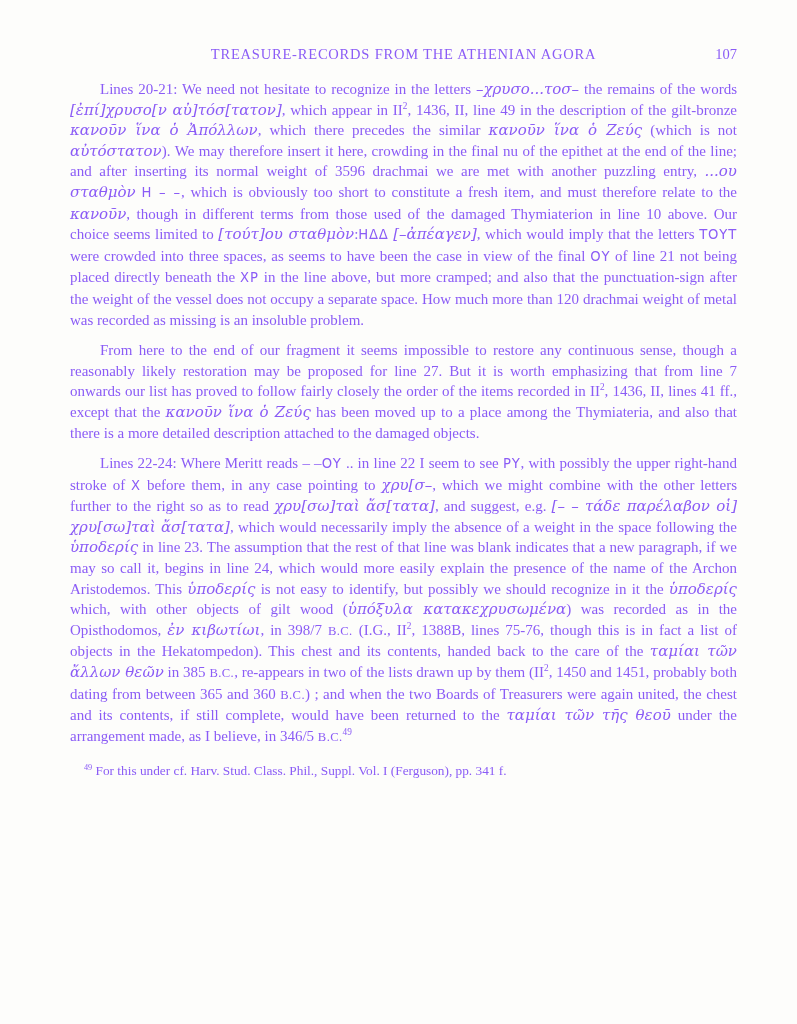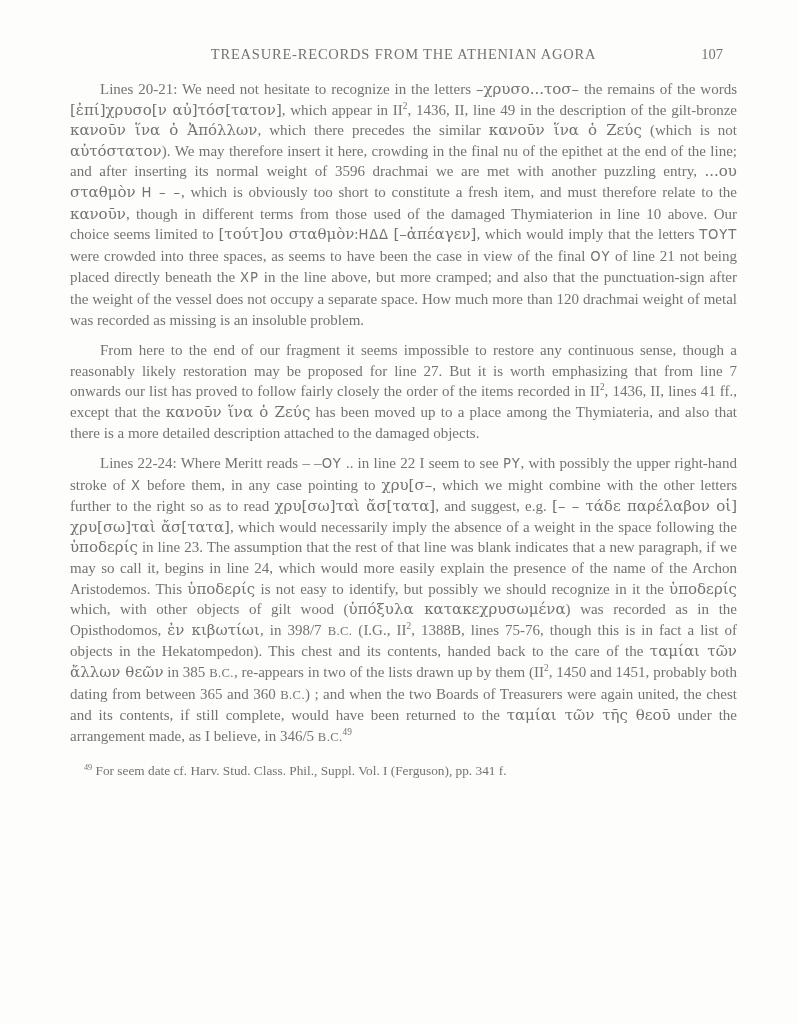--- a/index.html
+++ b/index.html
@@ -8,51 +8,51 @@
     background: #e9e7e2;
   }
   .page {
     position: relative;
     width: 797px;
     min-height: 1024px;
     box-sizing: border-box;
     margin: 0 auto;
     padding: 46px 60px 18px 70px;
     background: #fdfdfb;
-    color: #737373;
+    color: #8b5cf6;
     font-family: "Liberation Serif", "DejaVu Serif", serif;
   }
   .running-head {
     position: relative;
     text-align: center;
     font-size: 14.5px;
     letter-spacing: 0.8px;
     margin-bottom: 16px;
   }
   .running-head .title {
     display: inline-block;
   }
   .running-head .folio {
     position: absolute;
-    right: 14px;
+    right: 0;
     top: 0;
     letter-spacing: 0;
   }
   .body-text {
     font-size: 15px;
     line-height: 20.6px;
     text-align: justify;
   }
   p.para {
     margin: 0 0 10px 0;
     text-indent: 30px;
   }
   p.para:last-child { margin-bottom: 4px; }
   .run-i { }
-  .run-g { font-family: "DejaVu Serif", serif; }
+  .run-g { font-family: "DejaVu Serif", serif; font-style: italic; }
   .run-sup {
     font-size: 0.62em;
     vertical-align: super;
     line-height: 0;
   }
   .run-sc { font-size: 0.84em; letter-spacing: 0.4px; }
   .run-ep {
     font-family: "DejaVu Sans", "Liberation Sans", sans-serif;
     font-size: 0.88em;
     letter-spacing: 0.8px;
@@ -73,15 +73,15 @@
     <span class="title">TREASURE-RECORDS FROM THE ATHENIAN AGORA</span>
     <span class="folio">107</span>
   </div>
 
   <div class="body-text">
     <div>
         <p class="para"><span class="run">Lines 20-21:  We need not hesitate to recognize in the letters </span><span class="run run-g">–χρυσο...τοσ–</span><span class="run"> the remains of the words </span><span class="run run-g">[ἐπί]χρυσο[ν αὐ]τόσ[τατον]</span><span class="run">, which appear in II</span><span class="run run-sup">2</span><span class="run">, 1436, II, line 49 in the description of the gilt-bronze </span><span class="run run-g">κανοῦν ἵνα ὁ Ἀπόλλων</span><span class="run">, which there precedes the similar </span><span class="run run-g">κανοῦν ἵνα ὁ Ζεύς</span><span class="run"> (which is not </span><span class="run run-g">αὐτόστατον</span><span class="run">).  We may therefore insert it here, crowding in the final </span><span class="run run-i">nu</span><span class="run"> of the epithet at the end of the line; and after inserting its normal weight of 3596 drachmai we are met with another puzzling entry, </span><span class="run run-g">...ου σταθμὸν</span><span class="run"> </span><span class="run run-ep">H – –</span><span class="run">, which is obviously too short to constitute a fresh item, and must therefore relate to the </span><span class="run run-g">κανοῦν</span><span class="run">, though in different terms from those used of the damaged Thymiaterion in line 10 above.  Our choice seems limited to </span><span class="run run-g">[τούτ]ου σταθμὸν</span><span class="run">:</span><span class="run run-ep">HΔΔ</span><span class="run"> </span><span class="run run-g">[–ἀπέαγεν]</span><span class="run">, which would imply that the letters </span><span class="run run-ep">ΤΟΥΤ</span><span class="run"> were crowded into three spaces, as seems to have been the case in view of the final </span><span class="run run-ep">ΟΥ</span><span class="run"> of line 21 not being placed directly beneath the </span><span class="run run-ep">ΧΡ</span><span class="run"> in the line above, but more cramped; and also that the punctuation-sign after the weight of the vessel does not occupy a separate space.  How much more than 120 drachmai weight of metal was recorded as missing is an insoluble problem.</span></p>
         <p class="para"><span class="run">From here to the end of our fragment it seems impossible to restore any continuous sense, though a reasonably likely restoration may be proposed for line 27.  But it is worth emphasizing that from line </span><span class="run run-i">7</span><span class="run"> onwards our list has proved to follow fairly closely the order of the items recorded in II</span><span class="run run-sup">2</span><span class="run">, 1436, II, lines 41 ff., except that the </span><span class="run run-g">κανοῦν ἵνα ὁ Ζεύς</span><span class="run"> has been moved up to a place among the Thymiateria, and also that there is a more detailed description attached to the damaged objects.</span></p>
         <p class="para"><span class="run">Lines 22-24:  Where Meritt reads – –</span><span class="run run-ep">ΟΥ</span><span class="run"> .. in line 22 I seem to see </span><span class="run run-ep">ΡΥ</span><span class="run">, with possibly the upper right-hand stroke of </span><span class="run run-ep">Χ</span><span class="run"> before them, in any case pointing to </span><span class="run run-g">χρυ[σ–</span><span class="run">, which we might combine with the other letters further to the right so as to read </span><span class="run run-g">χρυ[σω]ταὶ ἄσ[τατα]</span><span class="run">, and suggest, </span><span class="run run-i">e.g.</span><span class="run"> </span><span class="run run-g">[– – τάδε παρέλαβον οἱ] χρυ[σω]ταὶ ἄσ[τατα]</span><span class="run">, which would necessarily imply the absence of a weight in the space following the </span><span class="run run-g">ὑποδερίς</span><span class="run"> in line 23.  The assumption that the rest of that line was blank indicates that a new paragraph, if we may so call it, begins in line 24, which would more easily explain the presence of the name of the Archon Aristodemos.  This </span><span class="run run-g">ὑποδερίς</span><span class="run"> is not easy to identify, but possibly we should recognize in it the </span><span class="run run-g">ὑποδερίς</span><span class="run"> which, with other objects of gilt wood (</span><span class="run run-g">ὑπόξυλα κατακεχρυσωμένα</span><span class="run">) was recorded as in the Opisthodomos, </span><span class="run run-g">ἐν κιβωτίωι</span><span class="run">, in 398/7 </span><span class="run run-sc">B.C.</span><span class="run"> (</span><span class="run run-i">I.G.</span><span class="run">, II</span><span class="run run-sup">2</span><span class="run">, 1388</span><span class="run run-i">B</span><span class="run">, lines 75-76, though this is in fact a list of objects in the Hekatompedon).  This chest and its contents, handed back to the care of the </span><span class="run run-g">ταμίαι τῶν ἄλλων θεῶν</span><span class="run"> in 385 </span><span class="run run-sc">B.C.</span><span class="run">, re-appears in two of the lists drawn up by them (II</span><span class="run run-sup">2</span><span class="run">, 1450 and 1451, probably both dating from between 365 and 360 </span><span class="run run-sc">B.C.</span><span class="run">) ; and when the two Boards of Treasurers were again united, the chest and its contents, if still complete, would have been returned to the </span><span class="run run-g">ταμίαι τῶν τῆς θεοῦ</span><span class="run"> under the arrangement made, as I believe, in 346/5 </span><span class="run run-sc">B.C.</span><span class="run run-sup">49</span></p>
       </div>
-    <div class="footnote"><span class="run run-sup">49</span><span class="run"> For seem date cf. </span><span class="run run-i">Harv. Stud. Class. Phil.</span><span class="run">, Suppl. Vol. I (Ferguson), pp. 341 f.</span></div>
+    <div class="footnote"><span class="run run-sup">49</span><span class="run"> For this under cf. </span><span class="run run-i">Harv. Stud. Class. Phil.</span><span class="run">, Suppl. Vol. I (Ferguson), pp. 341 f.</span></div>
   </div>
 </div>
 
 </body></html>

